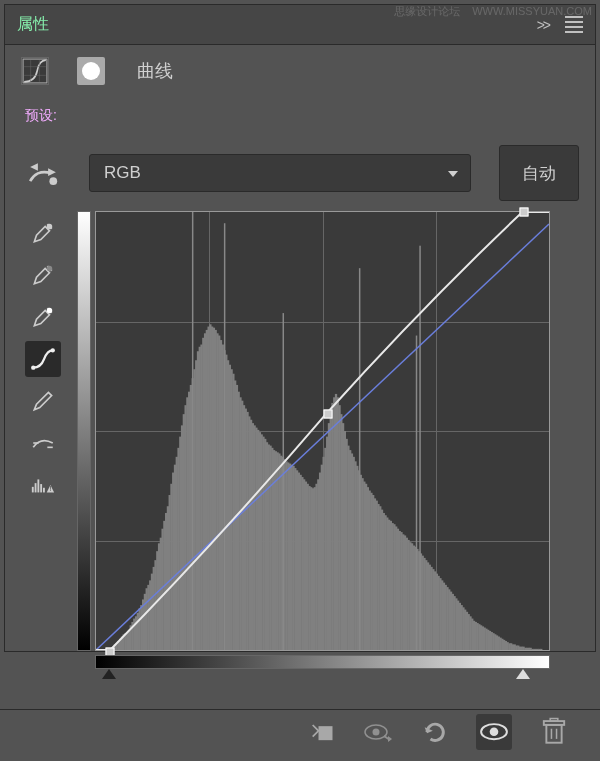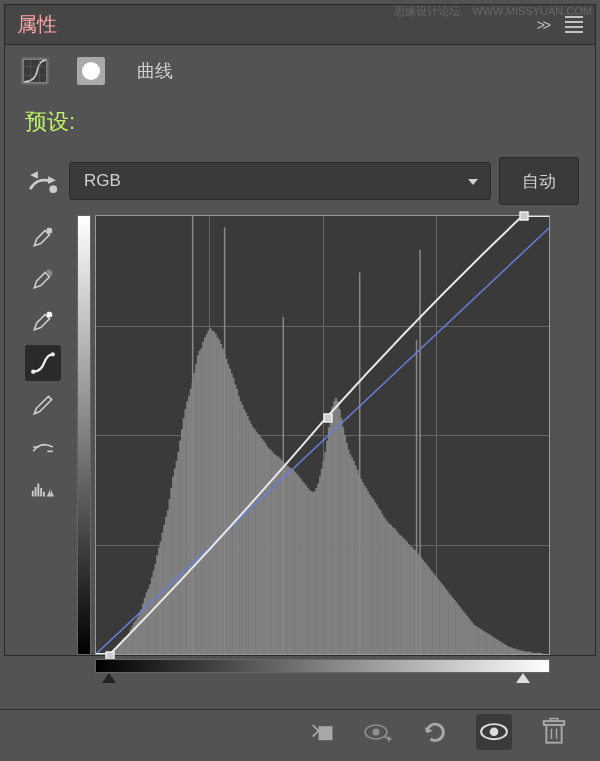--- a/index.html
+++ b/index.html
@@ -1,38 +1,38 @@
 <!DOCTYPE html>
 <html><head>
 <meta charset="utf-8">
 <style>
   * { box-sizing: border-box; margin: 0; padding: 0; font-family: "Microsoft YaHei", Arial, sans-serif; }
   body { background: #535353; width: 600px; height: 761px; overflow: hidden; position: relative; }
   .watermark { position: absolute; top: 4px; right: 8px; color: rgba(255,255,255,0.25); font-size: 11px; z-index: 100; }
   .watermark span { opacity: 0.7; margin-left: 12px; }
   .panel { background: #535353; margin: 4px; border: 1px solid #2a2a2a; }
   .header { display: flex; align-items: center; height: 40px; border-bottom: 1px solid #2a2a2a; padding: 0 12px; background: #464646; }
-  .title { color: #fca5a5; font-size: 20px; flex: 1; }
+  .title { color: #86efac; font-size: 16px; flex: 1; }
   .header-icons { display: flex; gap: 16px; align-items: center; }
   .chev { color: #c0c0c0; font-size: 14px; letter-spacing: -2px; }
   .menu-icon { display: flex; flex-direction: column; gap: 3px; }
   .menu-icon div { width: 18px; height: 2px; background: #c0c0c0; }
   .adj-row { display: flex; align-items: center; padding: 12px 16px; gap: 28px; }
   .adj-icon { width: 28px; height: 28px; background: #3a3a3a; border: 1px solid #666; display: flex; align-items: center; justify-content: center; }
   .mask-icon { width: 28px; height: 28px; background: #aaa; border-radius: 2px; display: flex; align-items: center; justify-content: center; }
   .mask-icon-inner { width: 18px; height: 18px; background: #fff; border-radius: 50%; }
   .adj-label { color: #d0d0d0; font-size: 18px; margin-left: 4px; }
   .preset-row { display: flex; align-items: center; padding: 10px 16px 10px 20px; gap: 12px; }
-  .label { color: #bef264; font-size: 22px; }
+  .label { color: #f0abfc; font-size: 14px; }
   .dropdown { flex: 1; background: #3a3a3a; border: 1px solid #2a2a2a; border-radius: 3px; height: 38px; display: flex; align-items: center; padding: 0 14px; color: #d0d0d0; font-size: 17px; position: relative; }
   .dropdown::after { content: ""; position: absolute; right: 12px; top: 16px; border-left: 5px solid transparent; border-right: 5px solid transparent; border-top: 6px solid #d0d0d0; }
-  .channel-row { display: flex; align-items: center; padding: 10px 16px 10px 20px; gap: 8px; }
+  .channel-row { display: flex; align-items: center; padding: 10px 16px 10px 20px; gap: 28px; }
   .finger-icon { width: 36px; height: 30px; display: flex; align-items: center; justify-content: center; }
   .channel-dropdown { flex: 1; }
-  .auto-btn { background: #3a3a3a; border: 1px solid #2a2a2a; border-radius: 3px; height: 48px; padding: 0 22px; color: #d0d0d0; font-size: 17px; display: flex; align-items: center; }
+  .auto-btn { background: #3a3a3a; border: 1px solid #2a2a2a; border-radius: 3px; height: 56px; padding: 0 22px; color: #d0d0d0; font-size: 17px; display: flex; align-items: center; }
   .main-area { display: flex; padding: 0 16px 0 20px; }
   .tools-col { width: 50px; display: flex; flex-direction: column; gap: 6px; padding-top: 4px; }
   .tool { width: 36px; height: 36px; display: flex; align-items: center; justify-content: center; border-radius: 3px; }
   .tool.active { background: #2a2a2a; }
   .tool svg { width: 26px; height: 26px; }
   .curve-area { flex: 1; position: relative; }
   .curve-box { position: relative; width: 455px; height: 440px; background: #3a3a3a; border: 1px solid #999; }
   .grid-v, .grid-h { position: absolute; background: #666; }
   .grid-v { width: 1px; height: 100%; top: 0; }
   .grid-h { height: 1px; width: 100%; left: 0; }

